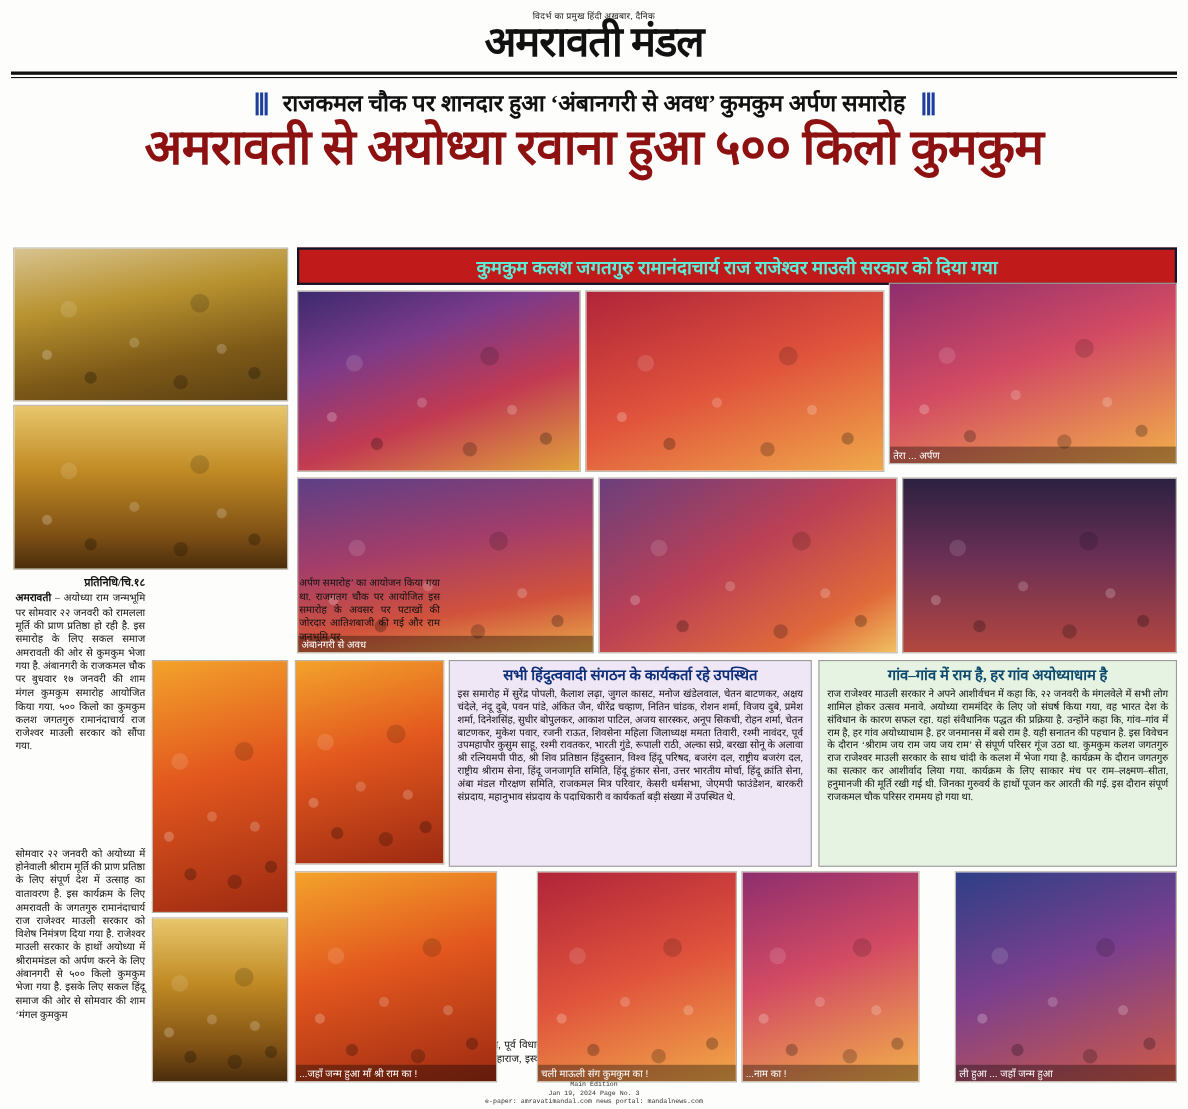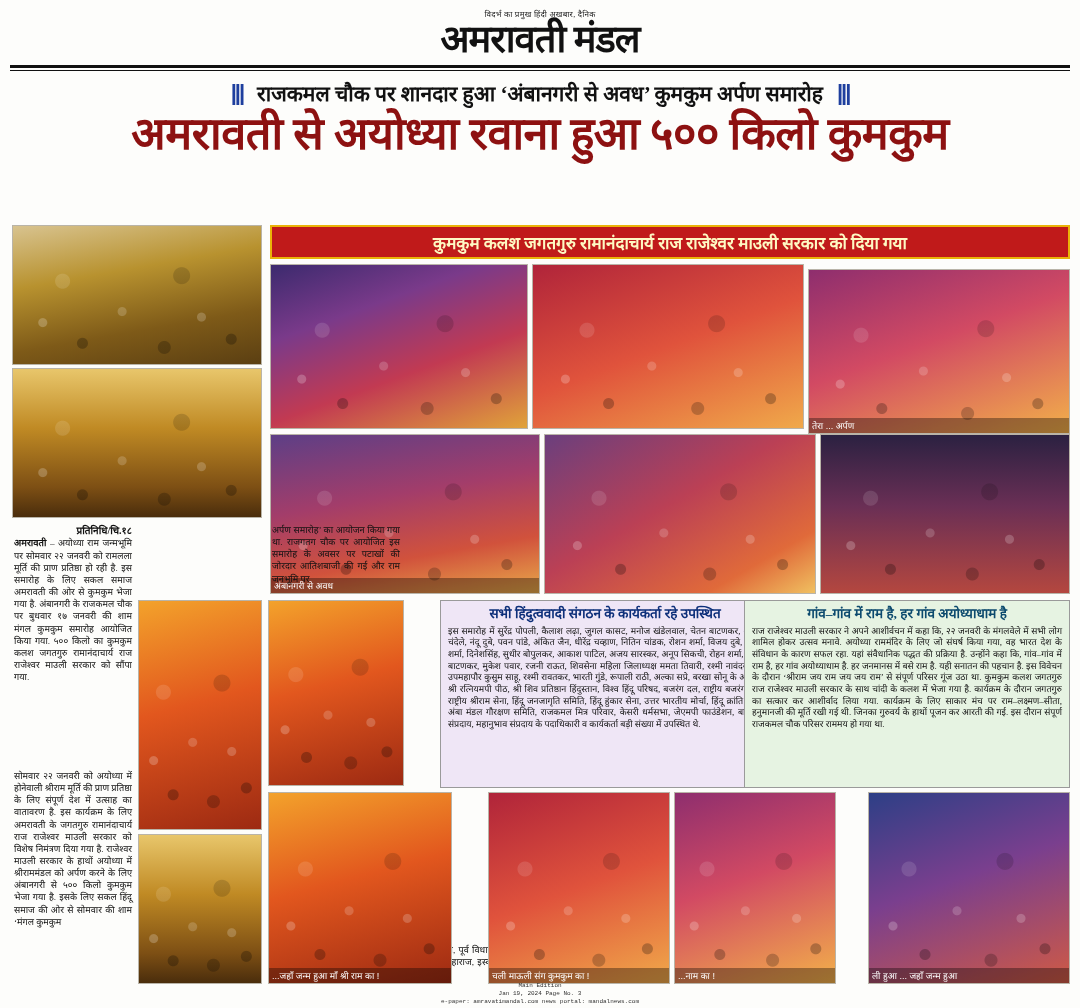--- a/index.html
+++ b/index.html
@@ -40,23 +40,23 @@
   .headline {
     text-align:center; margin-top:4px;
     font-size:45px; font-weight:bold; color:#8d1111;
     font-family:"Liberation Serif", serif; letter-spacing:-0.5px;
     line-height:1.05;
   }
 
   
   .subbanner {
     position:absolute; left:270px; top:225px; width:800px; height:34px;
-    background:#c01a1a; color:#fef9c3; display:flex; align-items:center; justify-content:center;
+    background:#c01a1a; color:#5eead4; display:flex; align-items:center; justify-content:center;
     font-size:17px; font-weight:bold; font-family:"Liberation Serif", serif;
-    border:2px solid #eab308;
+    border:2px solid #0f172a;
   }
 
   
   .photo { position:absolute; overflow:hidden; border:1px solid #b9b4a8; }
   .ph-in { width:100%; height:100%; position:relative; }
   .ph-caption {
     position:absolute; bottom:0; left:0; right:0; color:#fff;
     font-size:9px; padding:1px 3px; background:rgba(0,0,0,0.35);
   }
 
@@ -146,21 +146,21 @@
   </div>
 
   <div class="photo" style="left:270px; top:264px; width:258px; height:165px;">
     <div class="ph-in g-stage speck"></div>
   </div>
 
   <div class="photo" style="left:532px; top:264px; width:272px; height:165px;">
     <div class="ph-in g-red speck"></div>
   </div>
 
-  <div class="photo" style="left:808px; top:269px; width:262px; height:165px;">
+  <div class="photo" style="left:808px; top:257px; width:262px; height:165px;">
     <div class="ph-in g-pink speck"></div>
     <div class="ph-caption">तेरा ... अर्पण</div>
   </div>
 
   <div class="photo" style="left:270px; top:434px; width:270px; height:160px;">
     <div class="ph-in g-crowd speck"></div>
     <div class="ph-caption">अंबानगरी से अवध</div>
   </div>
 
   <div class="photo" style="left:544px; top:434px; width:272px; height:160px;">
@@ -194,21 +194,21 @@
   </div>
 
   <div class="photo" style="left:138px; top:834px; width:124px; height:150px;">
     <div class="ph-in g-idol speck"></div>
   </div>
 
   <div class="photo" style="left:268px; top:600px; width:136px; height:186px;">
     <div class="ph-in g-saffron speck"></div>
   </div>
 
-  <div class="boxed bg-lav" style="left:408px; top:600px; width:330px; height:188px;margin-left:32px;">
+  <div class="boxed bg-lav" style="left:408px; top:600px; width:330px; height:188px;">
     <div class="box-title">सभी हिंदुत्ववादी संगठन के कार्यकर्ता रहे उपस्थित</div>
     <div class="box-body">इस समारोह में सुरेंद्र पोपली, कैलाश लढ़ा, जुगल कासट, मनोज खंडेलवाल, चेतन बाटणकर, अक्षय चंदेले, नंदू दुबे, पवन पांडे, अंकित जैन, धीरेंद्र चव्हाण, नितिन चांडक, रोशन शर्मा, विजय दुबे, प्रमेश शर्मा, दिनेशसिंह, सुधीर बोपुलकर, आकाश पाटिल, अजय सारस्कर, अनूप सिकची, रोहन शर्मा, चेतन बाटणकर, मुकेश पवार, रजनी राऊत, शिवसेना महिला जिलाध्यक्ष ममता तिवारी, रश्मी नावंदर, पूर्व उपमहापौर कुसुम साहू, रश्मी रावतकर, भारती गुंडे, रूपाली राठी, अल्का सप्रे, बरखा सोनू के अलावा श्री रत्नियमपी पीठ, श्री शिव प्रतिष्ठान हिंदुस्तान, विश्व हिंदू परिषद, बजरंग दल, राष्ट्रीय बजरंग दल, राष्ट्रीय श्रीराम सेना, हिंदू जनजागृति समिति, हिंदू हुंकार सेना, उत्तर भारतीय मोर्चा, हिंदू क्रांति सेना, अंबा मंडल गौरक्षण समिति, राजकमल मित्र परिवार, केसरी धर्मसभा, जेएमपी फाउंडेशन, बारकरी संप्रदाय, महानुभाव संप्रदाय के पदाधिकारी व कार्यकर्ता बड़ी संख्या में उपस्थित थे.</div>
   </div>
 
   <div class="boxed bg-grn" style="left:744px; top:600px; width:326px; height:188px;">
     <div class="box-title green">गांव–गांव में राम है, हर गांव अयोध्याधाम है</div>
     <div class="box-body">राज राजेश्वर माउली सरकार ने अपने आशीर्वचन में कहा कि, २२ जनवरी के मंगलवेले में सभी लोग शामिल होकर उत्सव मनावे. अयोध्या राममंदिर के लिए जो संघर्ष किया गया, वह भारत देश के संविधान के कारण सफल रहा. यहां संवैधानिक पद्धत की प्रक्रिया है. उन्होंने कहा कि, गांव–गांव में राम है, हर गांव अयोध्याधाम है. हर जनमानस में बसे राम है. यही सनातन की पहचान है. इस विवेचन के दौरान ‘श्रीराम जय राम जय जय राम’ से संपूर्ण परिसर गूंज उठा था. कुमकुम कलश जगतगुरु राज राजेश्वर माउली सरकार के साथ चांदी के कलश में भेजा गया है. कार्यक्रम के दौरान जगतगुरु का सत्कार कर आशीर्वाद लिया गया. कार्यक्रम के लिए साकार मंच पर राम–लक्ष्मण–सीता, हनुमानजी की मूर्ति रखी गई थी. जिनका गुरुवर्य के हाथों पूजन कर आरती की गई. इस दौरान संपूर्ण राजकमल चौक परिसर राममय हो गया था.</div>
   </div>
 
   <div class="photo" style="left:268px; top:792px; width:184px; height:192px;">

